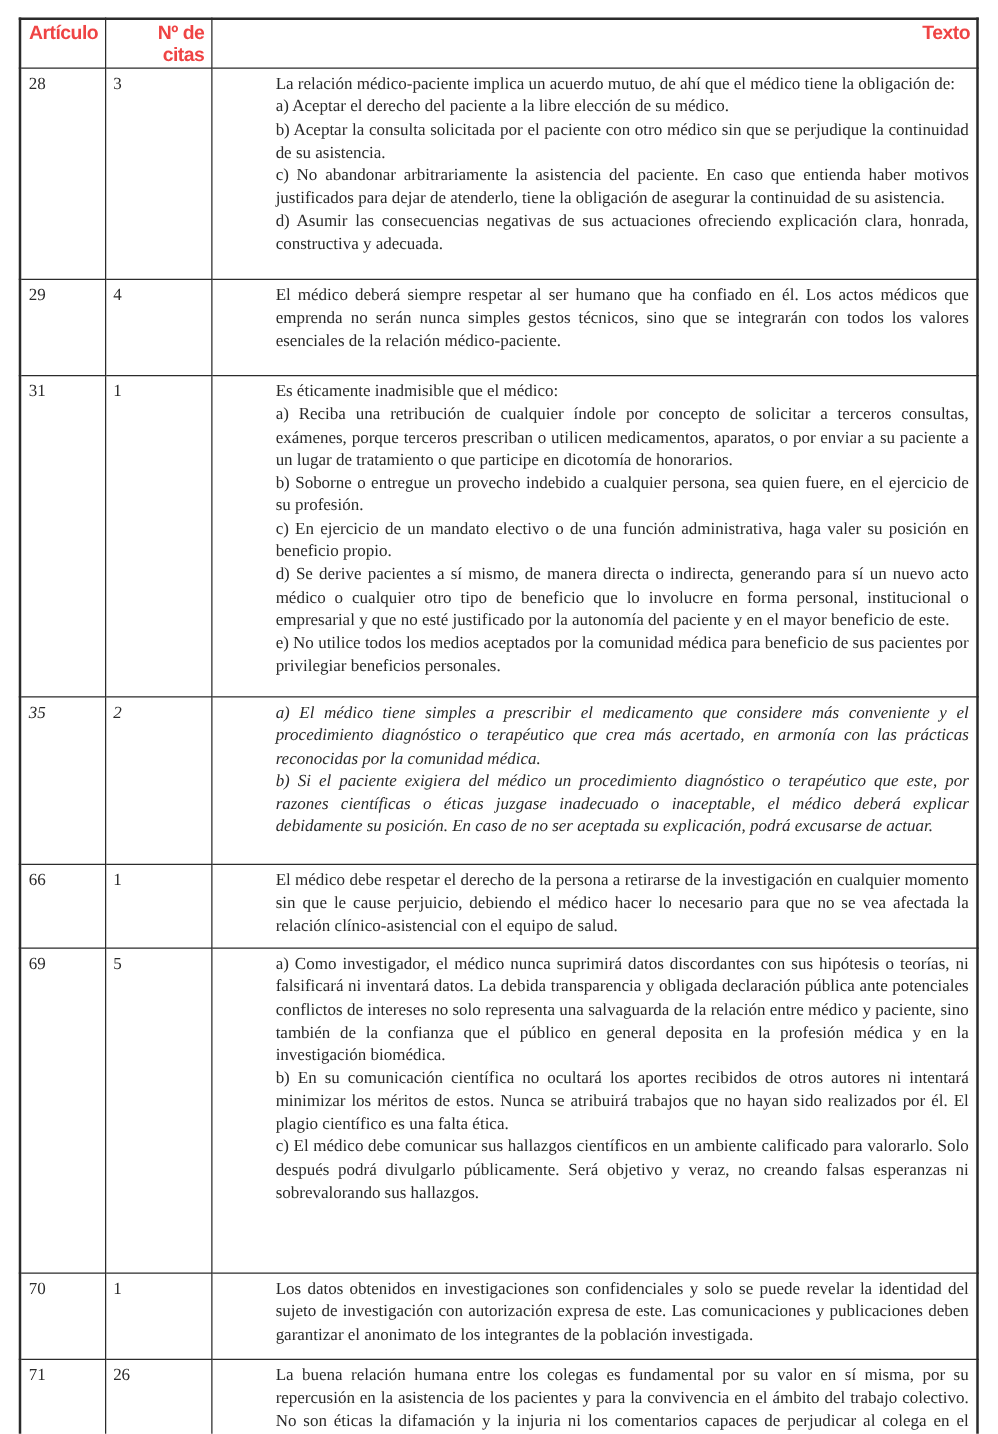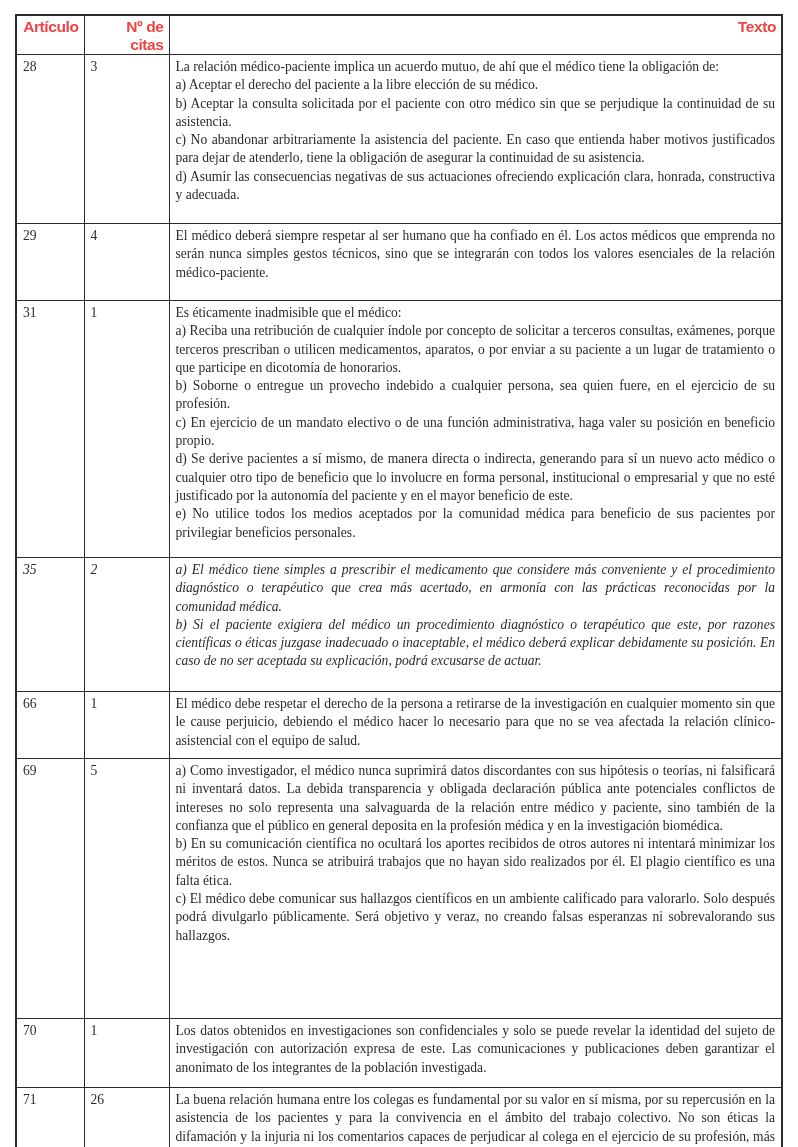--- a/index.html
+++ b/index.html
@@ -17,21 +17,21 @@
     font-family:"Liberation Sans", sans-serif; font-weight:bold;
     font-size:15.5px; color:#ef4444; letter-spacing:-0.4px;
     transform-origin:left center;
   }
   .tbl td {
     font-family:"Liberation Serif", serif; font-size:13.6px; line-height:18.3px;
     color:#2a2a2a; padding:3px 6px 0 6px;
   }
   .tbl td.num { }
   .tbl td.txt { text-align:justify; }
-  .tbl td .para { display:block; }
+  .tbl td .para { display:block;margin-left:45px; }
 </style>
 </head>
 <body>
 
 <table class="tbl">
   <colgroup>
       <col class="c1">
       <col class="c2">
       <col class="c3">
     </colgroup>

